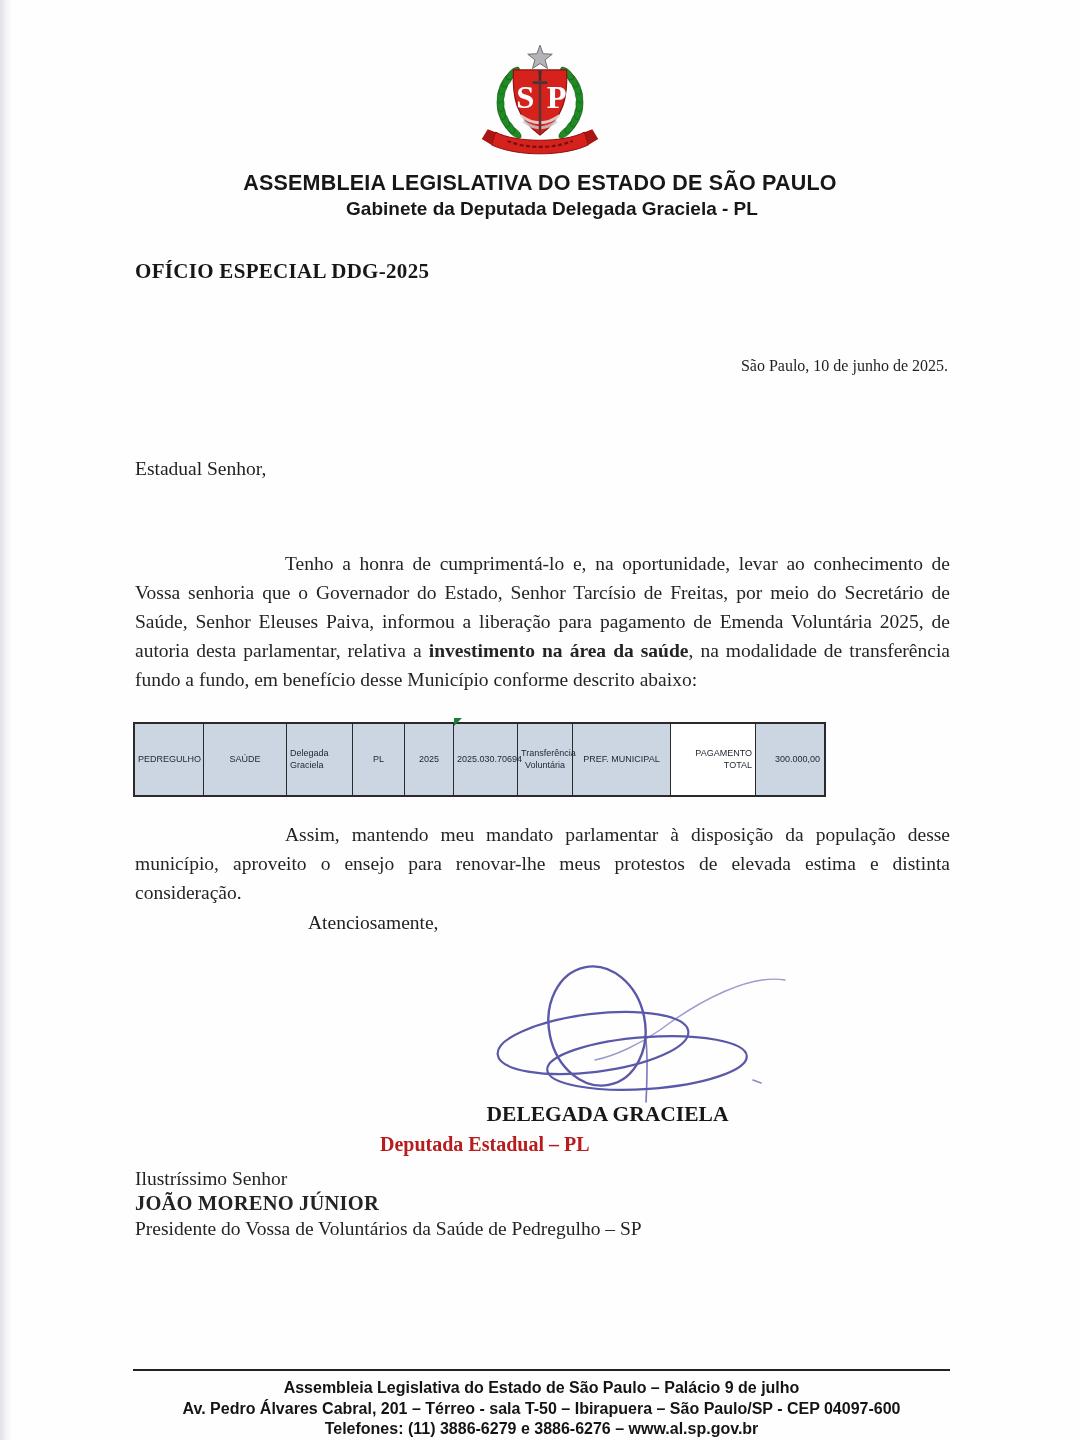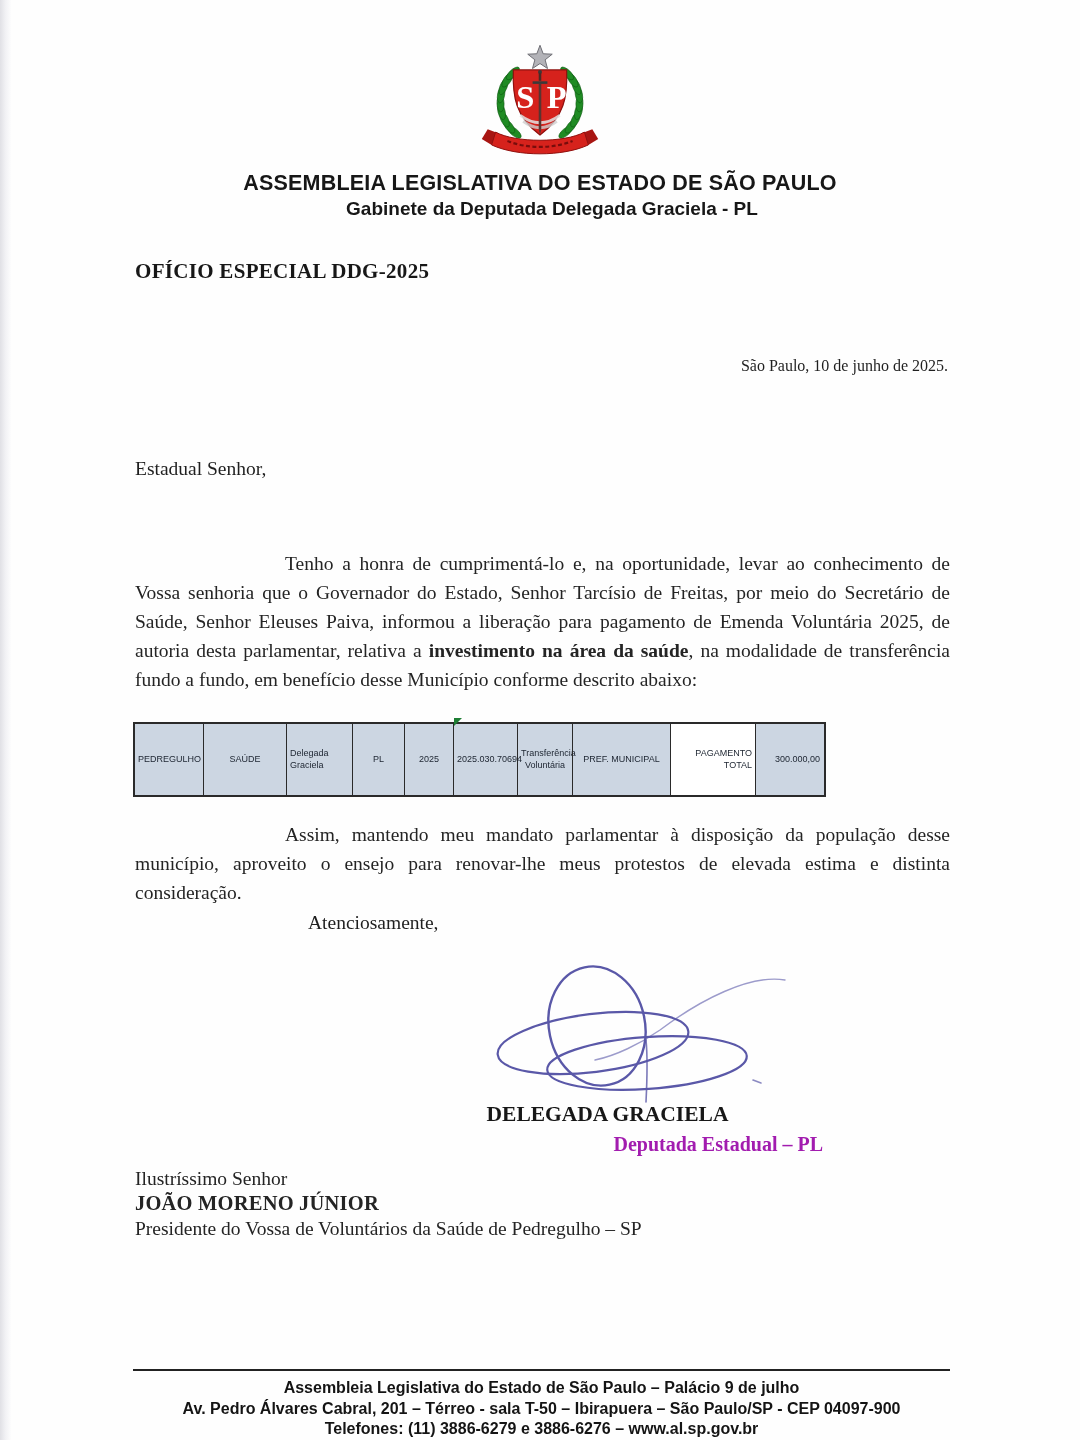--- a/index.html
+++ b/index.html
@@ -59,21 +59,21 @@
   .c11{ width:69px; text-align:right; padding-right:4px; }
   .corner-marker {
     position:absolute; left:0; top:-6px; width:0; height:0;
     border-top:8px solid #1e7e34; border-right:8px solid transparent;
   }
 
   
   .signature-svg { position:absolute; left:455px; top:948px; }
   .sig-ink { stroke:var(--signature-ink,#5a58a8); fill:none; stroke-linecap:round; }
   .sig-name { position:absolute; left:380px; width:455px; top:1102px; text-align:center; font-weight:bold; font-size:21.5px; color:#171717; }
-  .sig-role { position:absolute; left:368px; width:455px; top:1133px; text-align:right; font-weight:bold; font-size:20px; color:#a21caf; }
+  .sig-role { position:absolute; left:380px; width:455px; top:1133px; text-align:left; font-weight:bold; font-size:20px; color:#b91c1c; }
 
   
   .addressee { position:absolute; left:135px; top:1166px; font-size:19.5px; line-height:25px; color:#242424; }
   .addr-name { font-weight:bold; font-size:20.5px; letter-spacing:.2px; }
 
   
   .footer {
     position:absolute; left:133px; width:817px; top:1369px; border-top:2px solid #222;
     padding-top:7px; text-align:center; font-family:"Liberation Sans",sans-serif;
     font-weight:bold; font-size:16px; line-height:20.5px; color:#141414;
@@ -182,16 +182,16 @@
   <div class="sig-role">Deputada Estadual – PL</div>
 
   <div class="addressee">
     <div>Ilustríssimo Senhor</div>
     <div class="addr-name">JOÃO MORENO JÚNIOR</div>
     <div>Presidente do Vossa de Voluntários da Saúde de Pedregulho – SP</div>
   </div>
 
   <footer class="footer">
     <div>Assembleia Legislativa do Estado de São Paulo – Palácio 9 de julho</div>
-    <div>Av. Pedro Álvares Cabral, 201 – Térreo - sala T-50 – Ibirapuera – São Paulo/SP - CEP 04097-900</div>
+    <div>Av. Pedro Álvares Cabral, 201 – Térreo - sala T-50 – Ibirapuera – São Paulo/SP - CEP 04097-600</div>
     <div>Telefones: (11) 3886-6279 e 3886-6276 – www.al.sp.gov.br</div>
   </footer>
 </div>
 
 </body></html>

